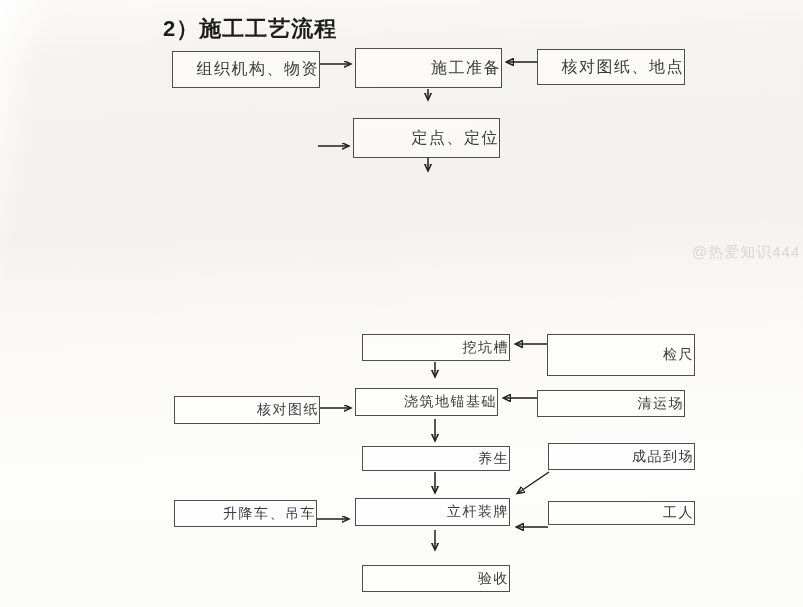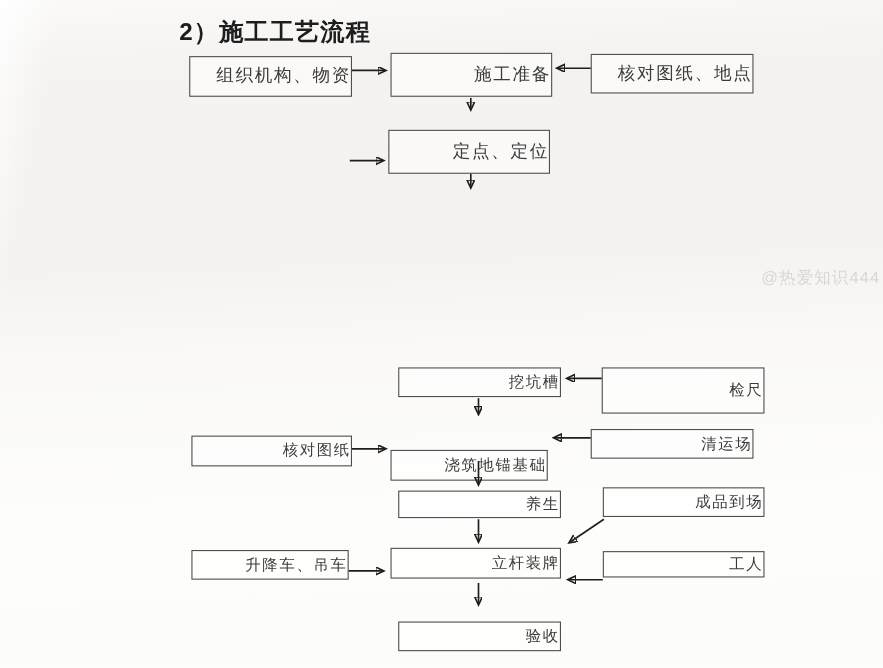--- a/index.html
+++ b/index.html
@@ -65,21 +65,21 @@
 
   <div class="box sm" style="left:362px;top:334px;width:148px;height:27px;">
     <span class="lbl">挖坑槽</span>
   </div>
   <div class="box sm" style="left:547px;top:334px;width:148px;height:42px;">
     <span class="lbl">检尺</span>
   </div>
   <div class="box sm" style="left:174px;top:396px;width:146px;height:28px;">
     <span class="lbl">核对图纸</span>
   </div>
-  <div class="box sm" style="left:355px;top:409px;width:143px;height:28px;">
+  <div class="box sm" style="left:355px;top:388px;width:143px;height:28px;">
     <span class="lbl">浇筑地锚基础</span>
   </div>
   <div class="box sm" style="left:537px;top:390px;width:148px;height:27px;">
     <span class="lbl">清运场</span>
   </div>
   <div class="box sm" style="left:362px;top:446px;width:148px;height:25px;">
     <span class="lbl">养生</span>
   </div>
   <div class="box sm" style="left:548px;top:443px;width:147px;height:27px;">
     <span class="lbl">成品到场</span>

